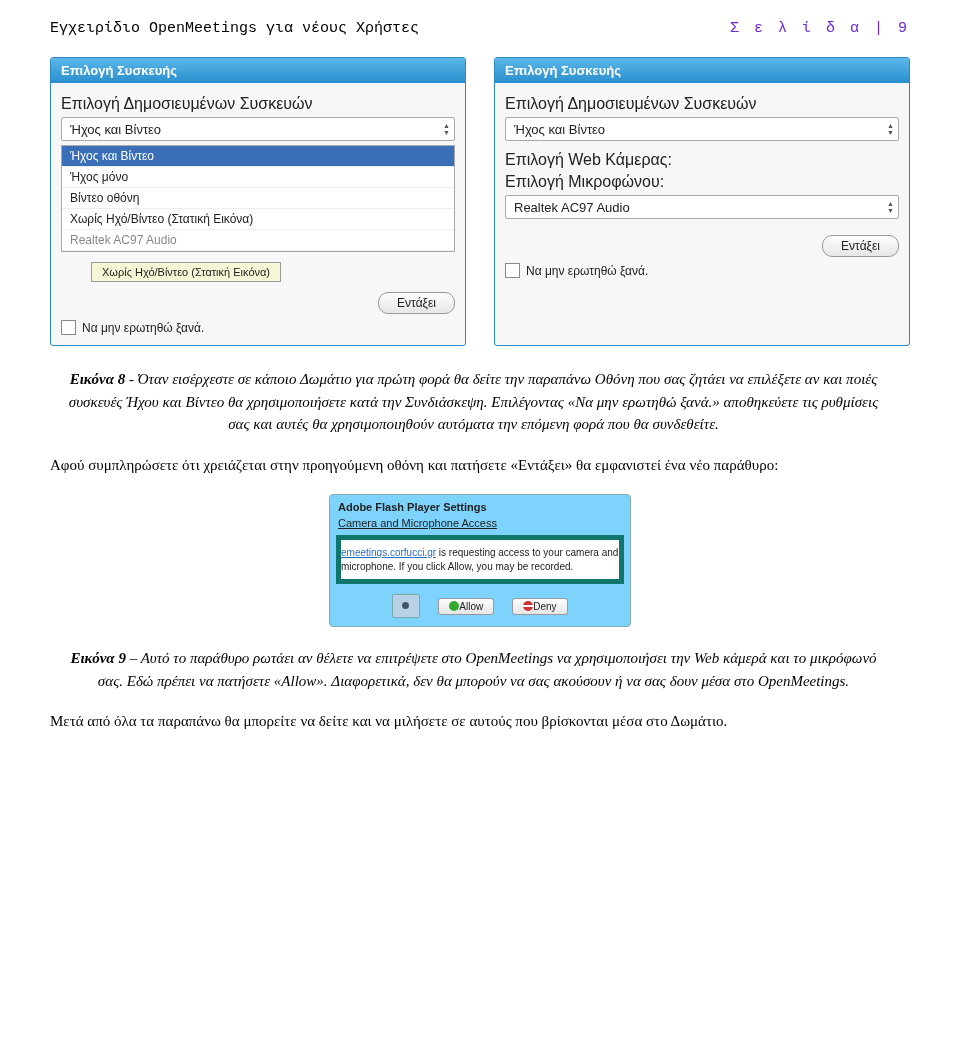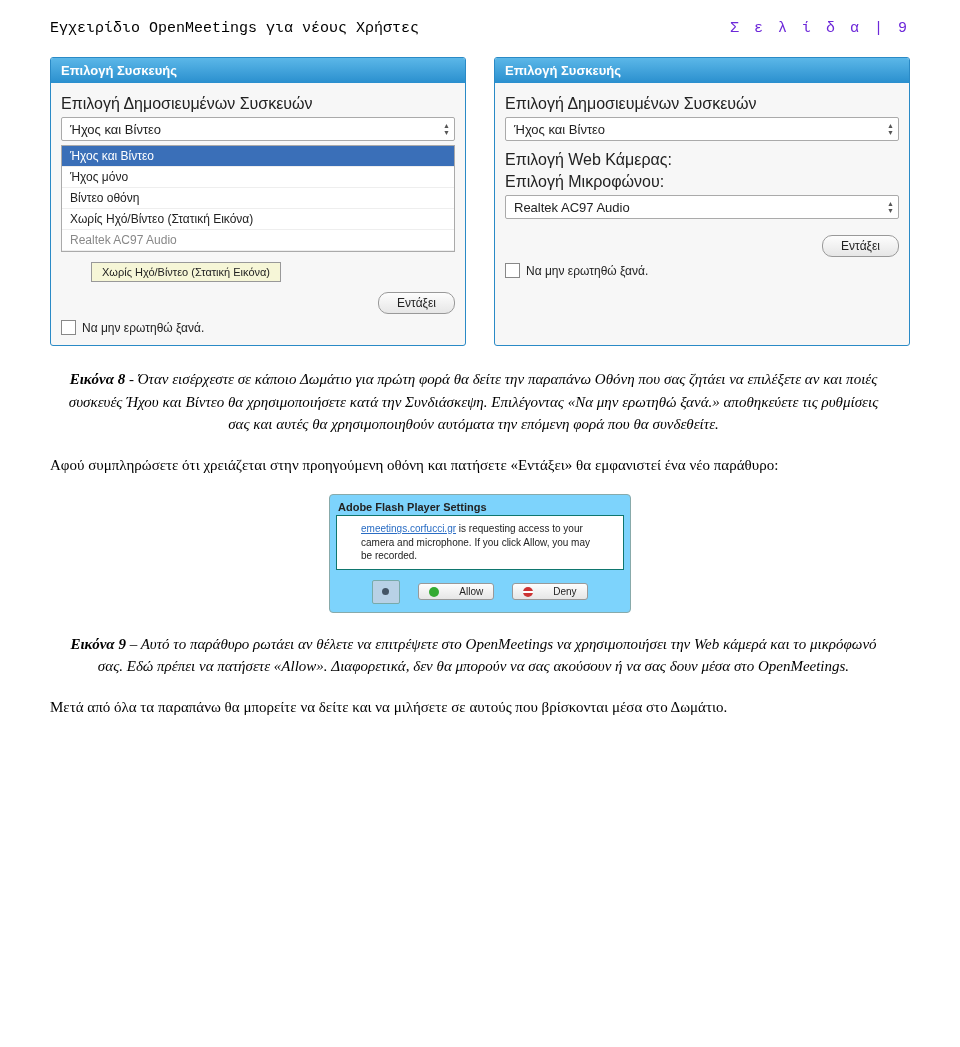--- a/index.html
+++ b/index.html
@@ -148,23 +148,23 @@
     font-weight: bold;
     font-size: 11px;
   }
   .flash-sub {
     padding: 2px 8px 6px 8px;
     font-size: 11px;
     text-decoration: underline;
   }
   .flash-inner {
     background: #fff;
-    border: 1px solid #0f766e;
+    border: 5px solid #0f766e;
     margin: 0 6px 6px 6px;
-    padding: 6px 24px;
+    padding: 6px 0;
     font-size: 10px;
     line-height: 1.35;
   }
   .flash-inner .link { color: #2a6dc4; text-decoration: underline; }
   .flash-btnrow {
     display: flex;
     justify-content: center;
     gap: 18px;
     padding: 4px 0 8px 0;
     align-items: center;
@@ -185,21 +185,21 @@
     top: 7px; left: 9px;
   }
   .flash-btn {
     border: 1px solid #999;
     background: linear-gradient(#fdfdfd, #e6e6e6);
     padding: 2px 10px;
     border-radius: 3px;
     font-size: 10px;
     display: flex;
     align-items: center;
-    gap: 20px;
+    gap: 0;
   }
   .dot-g { width:10px;height:10px;border-radius:50%;background:#3a3; display:inline-block;}
   .dot-r { width:10px;height:10px;border-radius:50%;background:#c33; display:inline-block; position:relative;}
   .dot-r::after { content:''; position:absolute; width:10px;height:2px;background:#fff; top:4px;left:0;}
   .bold-lead { font-weight: bold; font-style: italic; }
 </style>
 </head>
 <body>
 
 <div class="top-header">
@@ -274,20 +274,21 @@
 </div>
 
 <div class="caption">
   <span class="bold-lead">Εικόνα 8</span><span> - Όταν εισέρχεστε σε κάποιο Δωμάτιο για πρώτη φορά θα δείτε την παραπάνω Οθόνη που σας ζητάει να επιλέξετε αν και ποιές συσκευές Ήχου και Βίντεο θα χρησιμοποιήσετε κατά την Συνδιάσκεψη. Επιλέγοντας «Να μην ερωτηθώ ξανά.» αποθηκεύετε τις ρυθμίσεις σας και αυτές θα χρησιμοποιηθούν αυτόματα την επόμενη φορά που θα συνδεθείτε.</span>
 </div>
 
 <div class="body-text">Αφού συμπληρώσετε ότι χρειάζεται στην προηγούμενη οθόνη και πατήσετε «Εντάξει» θα εμφανιστεί ένα νέο παράθυρο:</div>
 
 <div class="flash-dialog">
   <div class="flash-title">Adobe Flash Player Settings</div>
+  <div class="flash-sub">Camera and Microphone Access</div>
   <div class="flash-inner">
     <span class="link">emeetings.corfucci.gr</span><span> is requesting access to your camera and microphone. If you click Allow, you may be recorded.</span>
   </div>
   <div class="flash-btnrow">
     <span class="cam-icon"></span>
     <div class="flash-btn">
       <span class="dot-g"></span>
       <span>Allow</span>
     </div>
     <div class="flash-btn">

